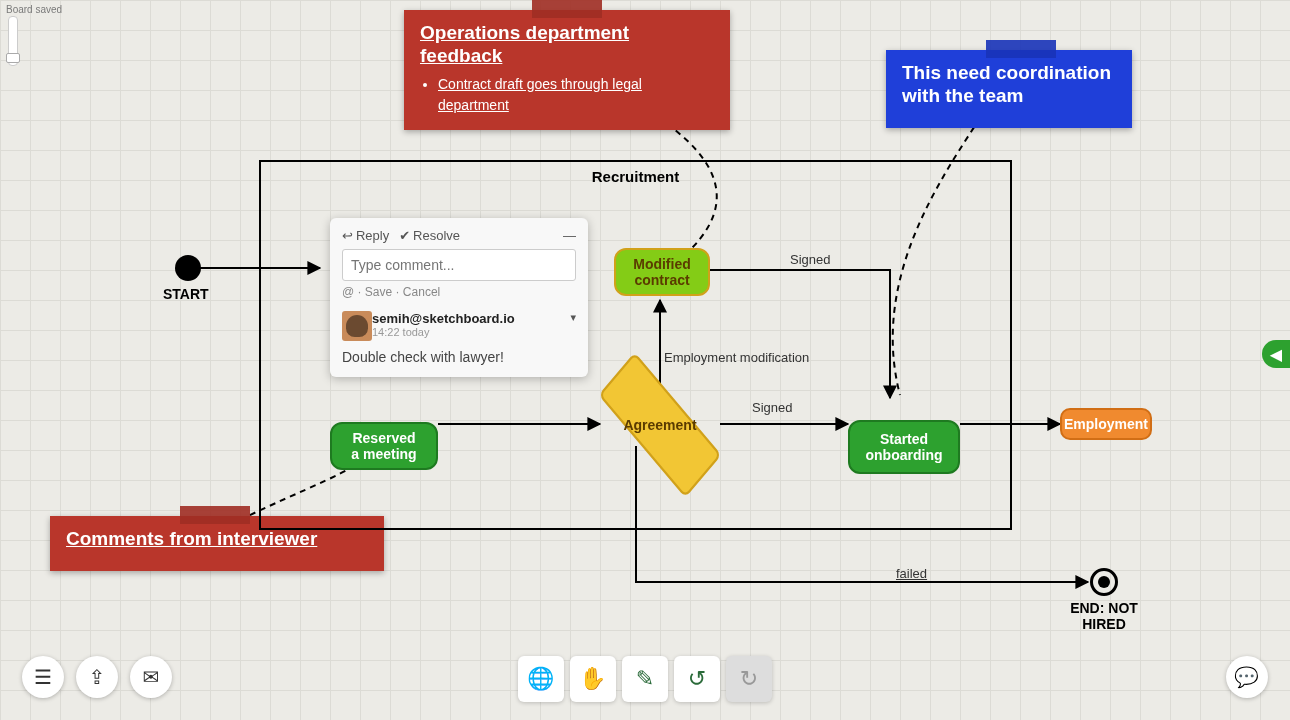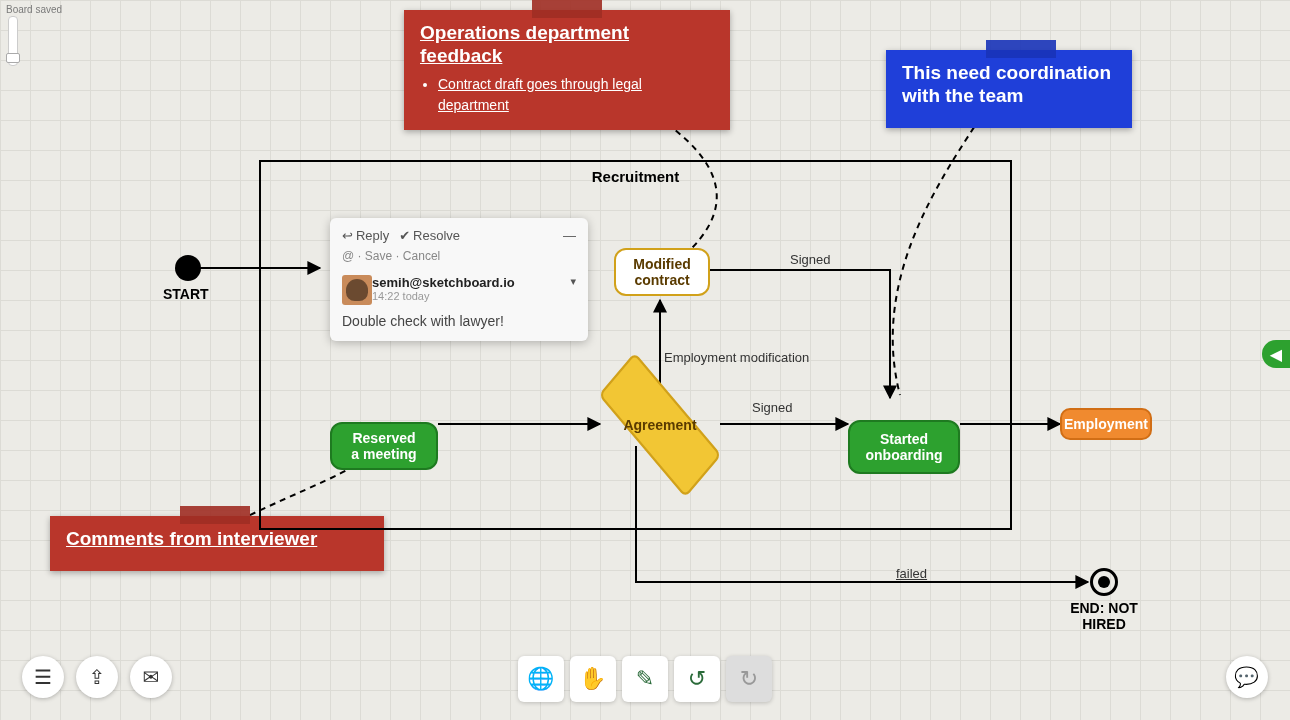--- a/index.html
+++ b/index.html
@@ -25,21 +25,21 @@
   .note.red .tape { background:#a02d23; }
   .note.blue { background:#1f3fd9; }
   .note.blue .tape { background:#1833b8; }
 
   
   .frame { position:absolute; left:259px; top:160px; width:753px; height:370px; border:2px solid #000; }
   .frame-title { position:absolute; left:50%; top:6px; transform:translateX(-50%); font-weight:bold; font-size:15px; }
 
   
   .green-node { position:absolute; background:#2da12f; border:2px solid #1e7a20; color:#fff; font-weight:bold; font-size:14px; text-align:center; border-radius:12px; display:flex; align-items:center; justify-content:center; padding:6px;margin-top:24px; }
-  .yellow-node { position:absolute; background:#ffffff; border:2px solid #d1a11a; color:#5a3b00; font-weight:bold; font-size:14px; text-align:center; border-radius:12px; display:flex; align-items:center; justify-content:center; padding:6px; }
+  .yellow-node { position:absolute; background:#84cc16; border:2px solid #d1a11a; color:#5a3b00; font-weight:bold; font-size:14px; text-align:center; border-radius:12px; display:flex; align-items:center; justify-content:center; padding:6px; }
   .orange-node { position:absolute; background:#f08a2f; border:2px solid #d16e15; color:#fff; font-weight:bold; font-size:14px; text-align:right; border-radius:10px; display:flex; align-items:center; justify-content:center; padding:6px; }
   .diamond { position:absolute; width:120px; height:50px; }
   .diamond .shape { width:100%; height:100%; background:#f2c634; border:2px solid #d1a11a; transform:scaleX(1.3) rotate(45deg) skew(12deg,12deg); border-radius:6px; }
   .diamond .label { position:absolute; top:50%; left:50%; transform:translate(-50%,-50%); font-weight:bold; font-size:14px; color:#5a3b00; }
 
   .start-circle { position:absolute; width:26px; height:26px; background:#000; border-radius:50%; }
   .end-ring { position:absolute; width:28px; height:28px; border:3px solid #000; border-radius:50%; display:flex; align-items:center; justify-content:center; }
   .end-ring .dot { width:12px; height:12px; background:#000; border-radius:50%; }
 
   .node-label { position:absolute; font-weight:bold; font-size:14px; text-align:center; }
@@ -159,20 +159,21 @@
 <div class="edge-label" style="left:752px; top:400px;">Signed</div>
 <div class="edge-label" style="left:896px; top:566px;text-decoration:underline;">failed</div>
 
 <div class="comment-popup">
   <div class="top-row">
     <span class="btn">↩ <span>Reply</span></span>
     <span class="btn">✔ <span>Resolve</span></span>
     <span class="spacer"></span>
     <span class="btn">—</span>
   </div>
+  <input type="text" placeholder="Type comment..." style="">
   <div class="hints">@ · Save · Cancel</div>
   <div class="entry">
     <div class="avatar"></div>
     <div class="meta">
       <div class="user">semih@sketchboard.io</div>
       <div class="time">14:22 today</div>
     </div>
     <div class="caret">▾</div>
   </div>
   <div class="body">Double check with lawyer!</div>

